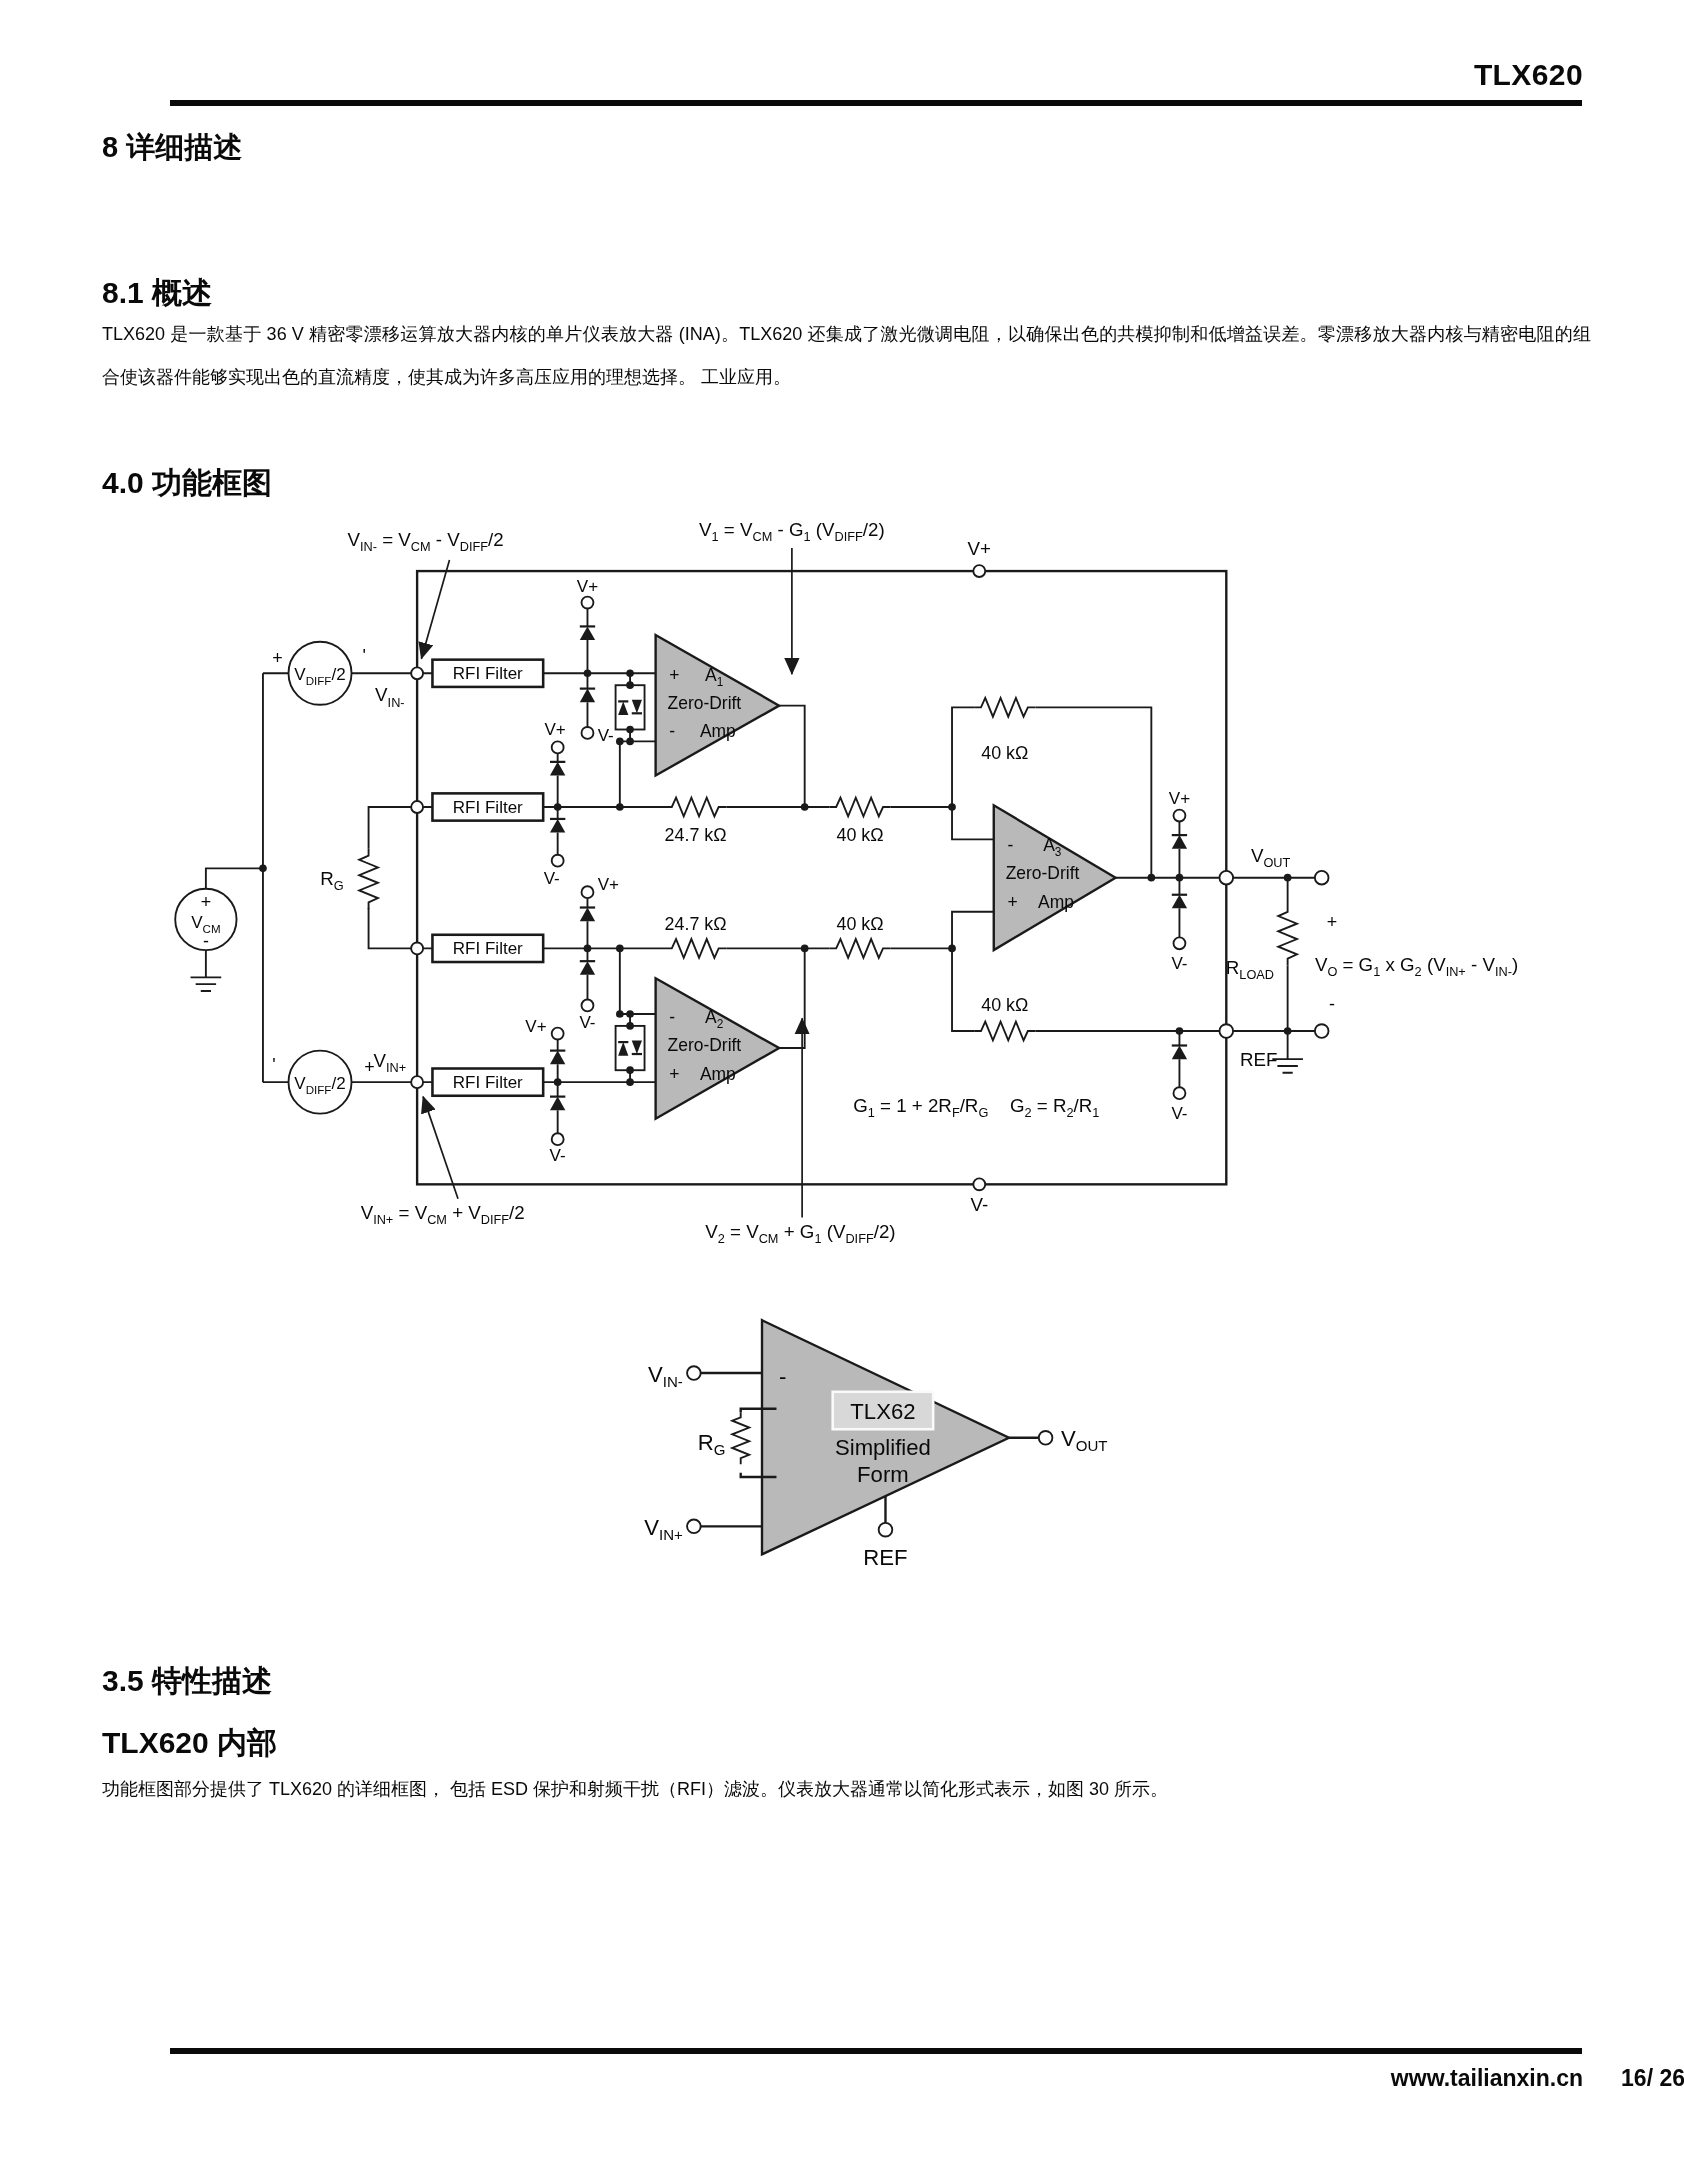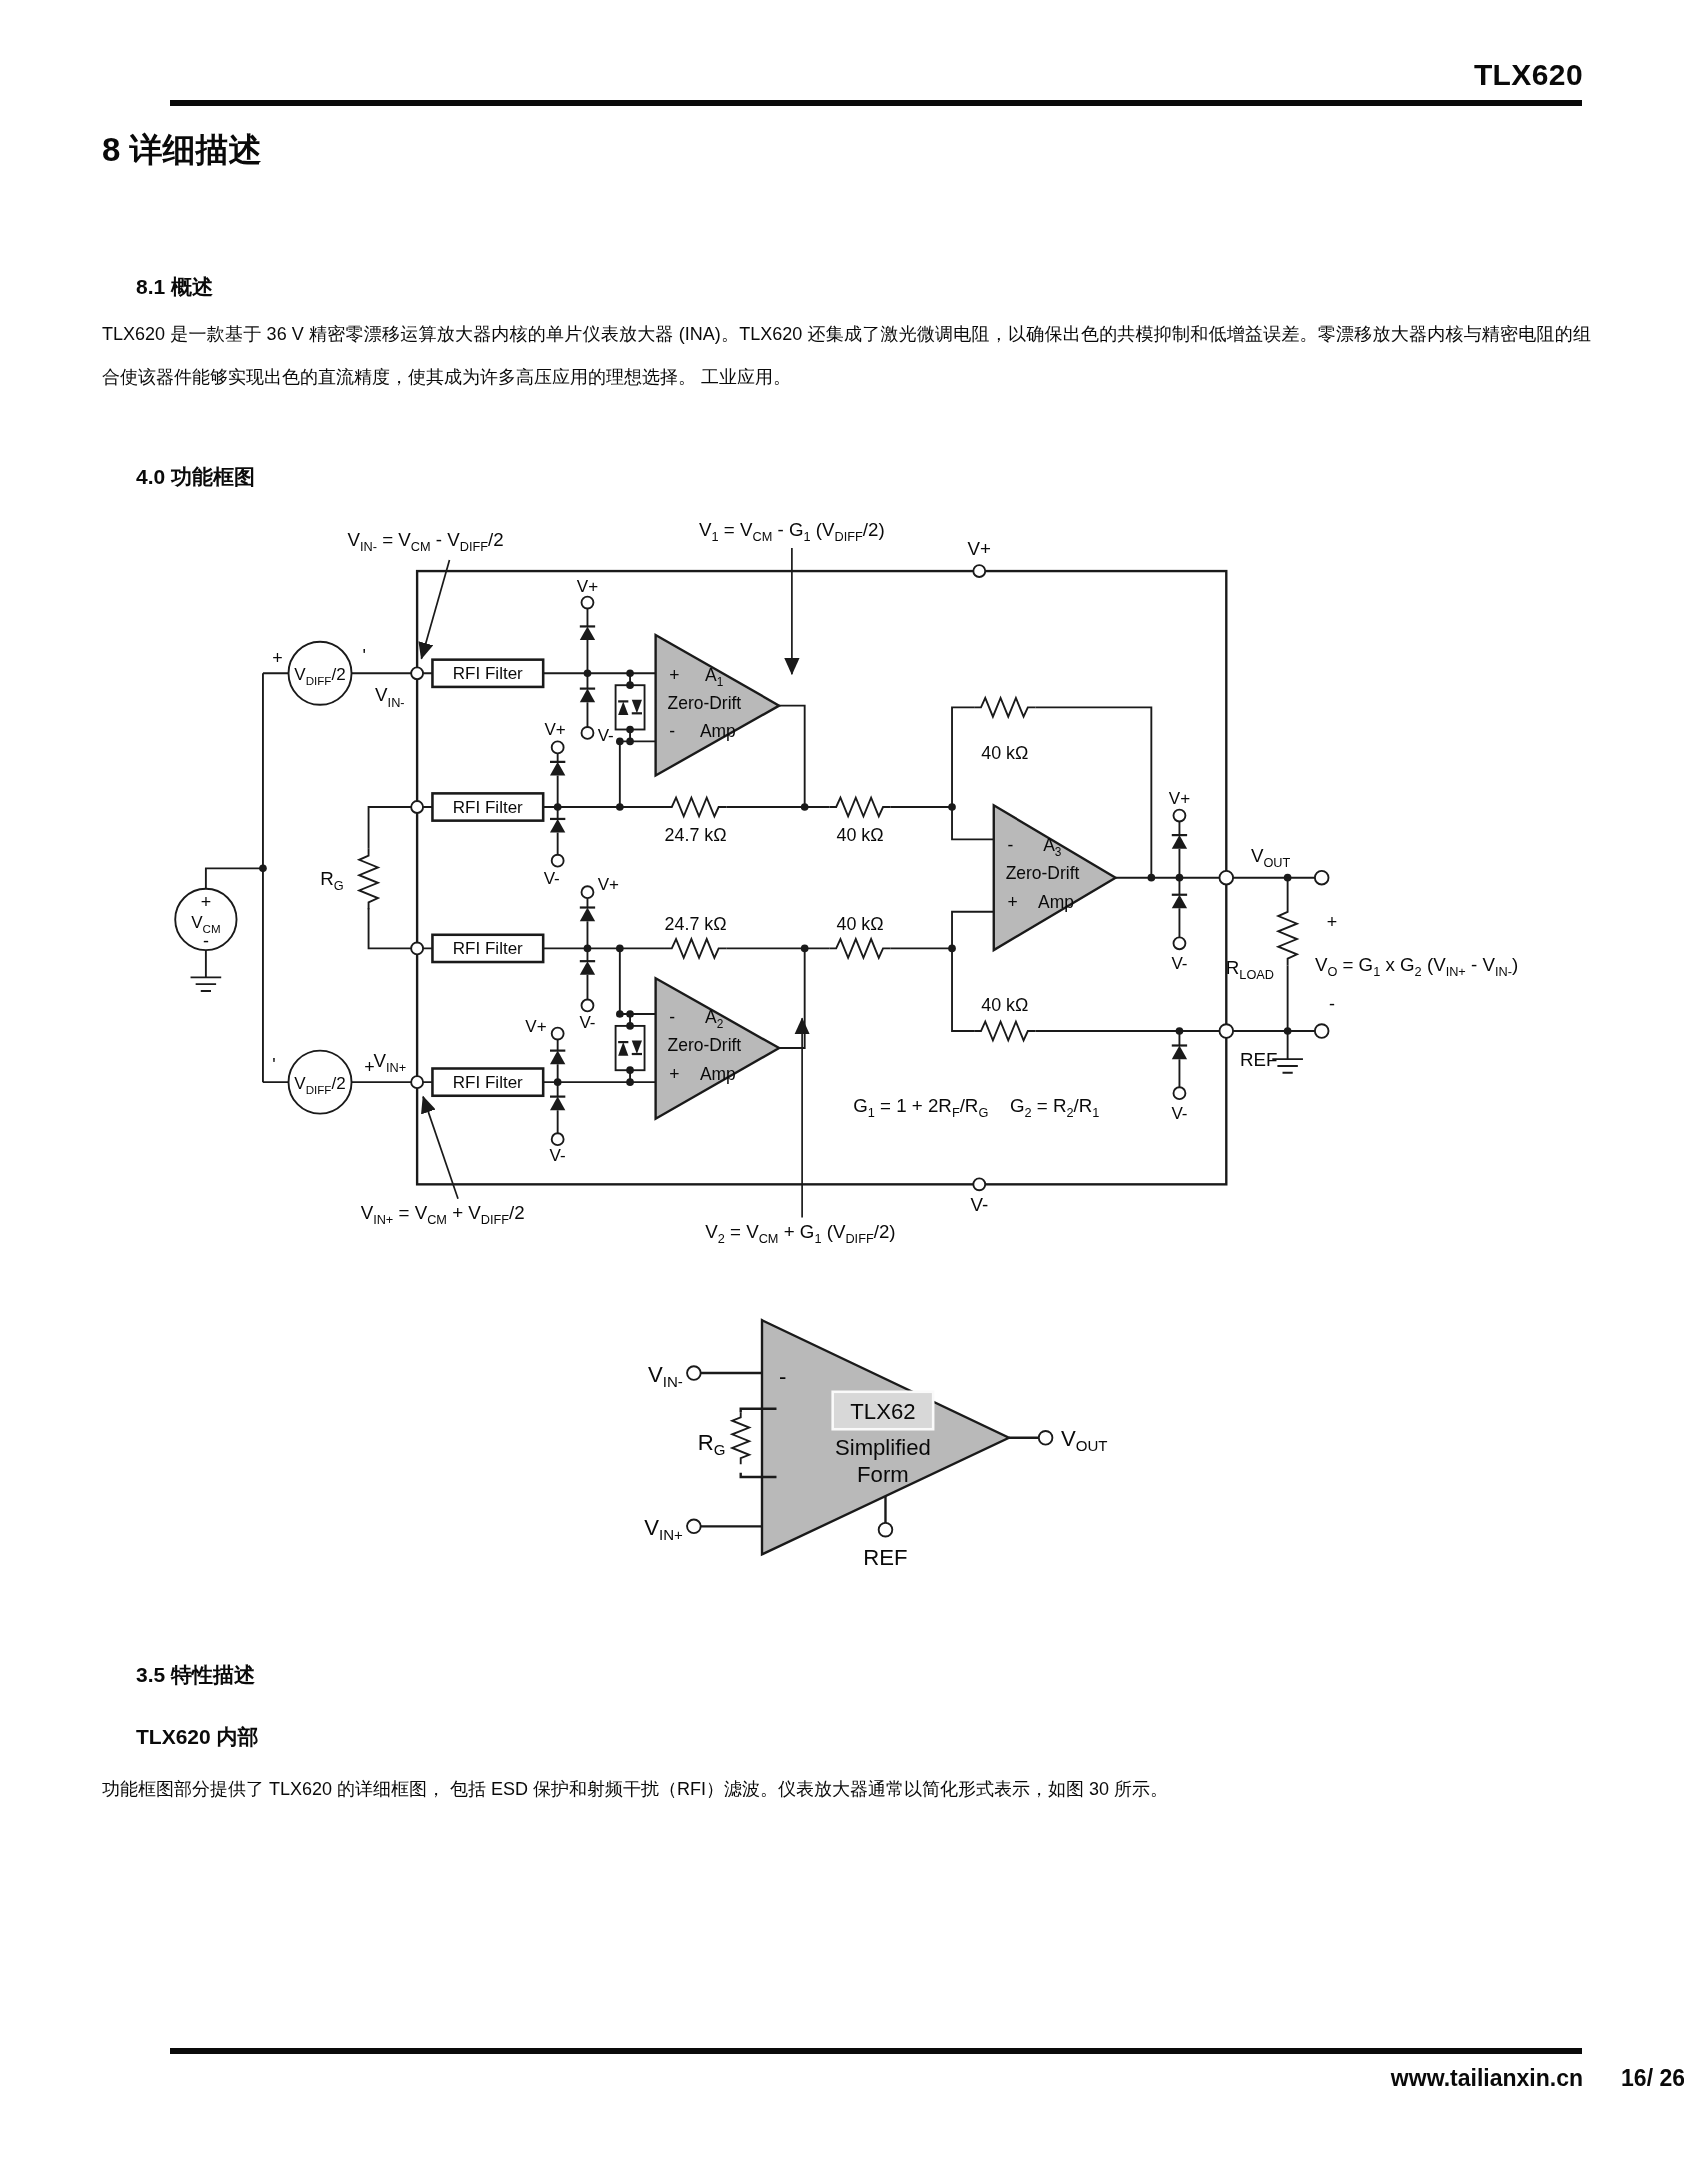--- a/index.html
+++ b/index.html
@@ -1,21 +1,21 @@
 <!DOCTYPE html>
 <html style="font-size:13.6px"><head>
 <meta charset="utf-8">
 <style>
   html,body{margin:0;padding:0;background:#ffffff;}
   body{width:1685px;height:2181px;position:relative;font-family:"Liberation Sans",sans-serif;color:#0a0a0a;}
   .abs{position:absolute;}
   .hdr-title{right:102px;top:58px;font-size:30px;font-weight:bold;letter-spacing:0.4px;text-align:center;}
   .rule{left:170px;width:1412px;height:6px;background:#0a0a0a;}
-  .h-s8{left:102px;top:128px;font-size:33px;font-weight:bold;}
-  .h-sub{left:102px;font-size:21px;font-weight:bold;margin-left:34px;}
+  .h-s8{left:102px;top:128px;font-size:29px;font-weight:bold;}
+  .h-sub{left:102px;font-size:30px;font-weight:bold;}
   .para{left:102px;width:1489px;font-size:18px;line-height:43px;text-align:justify;}
   .foot{top:2065px;font-size:23px;font-weight:bold;}
   .foot-page{left:0;width:100%;text-align:right;}
   .foot-site{right:102px;}
   svg{overflow:visible;}
   svg text{font-family:"Liberation Sans",sans-serif;fill:#0a0a0a;font-size:22px;}
   text.sm{font-size:20px;}
   text.amp-t{font-size:20.5px;}
   text.eq{font-size:22px;}
   text.mark{font-size:21px;}

